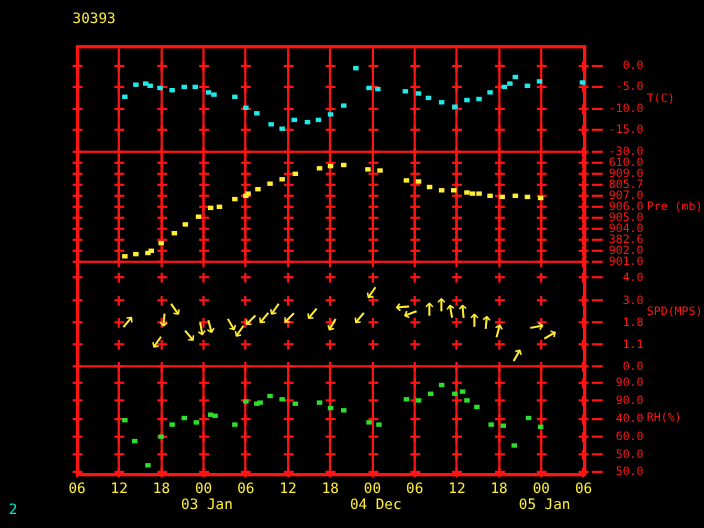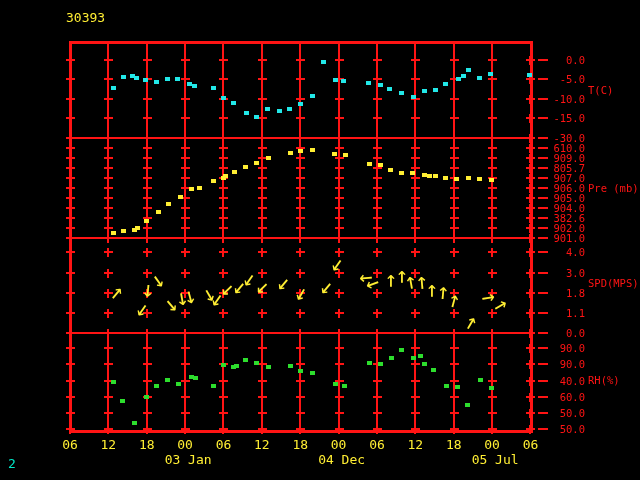--- a/index.html
+++ b/index.html
@@ -785,21 +785,21 @@
       <div class="xlab" style="left: 249.874px; top: 437px; width: 24px; color: rgb(255, 238, 51);">12</div>
       <div class="xlab" style="left: 288.249px; top: 437px; width: 24px; color: rgb(255, 238, 51);">18</div>
       <div class="xlab" style="left: 326.624px; top: 437px; width: 24px; color: rgb(255, 238, 51);">00</div>
       <div class="xlab" style="left: 364.998px; top: 437px; width: 24px; color: rgb(255, 238, 51);">06</div>
       <div class="xlab" style="left: 403.373px; top: 437px; width: 24px; color: rgb(255, 238, 51);">12</div>
       <div class="xlab" style="left: 441.748px; top: 437px; width: 24px; color: rgb(255, 238, 51);">18</div>
       <div class="xlab" style="left: 480.123px; top: 437px; width: 24px; color: rgb(255, 238, 51);">00</div>
       <div class="xlab" style="left: 518.498px; top: 437px; width: 24px; color: rgb(255, 238, 51);">06</div>
       <div class="xlab" style="left: 155.124px; top: 452px; width: 66px; color: rgb(255, 238, 51);">03 Jan</div>
       <div class="xlab" style="left: 308.624px; top: 452px; width: 66px; color: rgb(255, 238, 51);">04 Dec</div>
-      <div class="xlab" style="left: 462.123px; top: 452px; width: 66px; color: rgb(255, 238, 51);">05 Jul</div>
+      <div class="xlab" style="left: 462.123px; top: 452px; width: 66px; color: rgb(255, 238, 51);">05 Jan</div>
       <div style="left: 110.852px; top: 85.5835px; width: 5px; height: 4px; background: rgb(34, 232, 232);"></div>
       <div style="left: 121.085px; top: 75.094px; width: 5px; height: 4px; background: rgb(34, 232, 232);"></div>
       <div style="left: 130.039px; top: 74.317px; width: 5px; height: 4px; background: rgb(34, 232, 232);"></div>
       <div style="left: 133.877px; top: 76.2595px; width: 5px; height: 4px; background: rgb(34, 232, 232);"></div>
       <div style="left: 142.831px; top: 78.202px; width: 5px; height: 4px; background: rgb(34, 232, 232);"></div>
       <div style="left: 154.343px; top: 80.1445px; width: 5px; height: 4px; background: rgb(34, 232, 232);"></div>
       <div style="left: 165.216px; top: 77.425px; width: 5px; height: 4px; background: rgb(34, 232, 232);"></div>
       <div style="left: 174.81px; top: 77.425px; width: 5px; height: 4px; background: rgb(34, 232, 232);"></div>
       <div style="left: 186.962px; top: 82.4755px; width: 5px; height: 4px; background: rgb(34, 232, 232);"></div>
       <div style="left: 192.079px; top: 84.418px; width: 5px; height: 4px; background: rgb(34, 232, 232);"></div>

